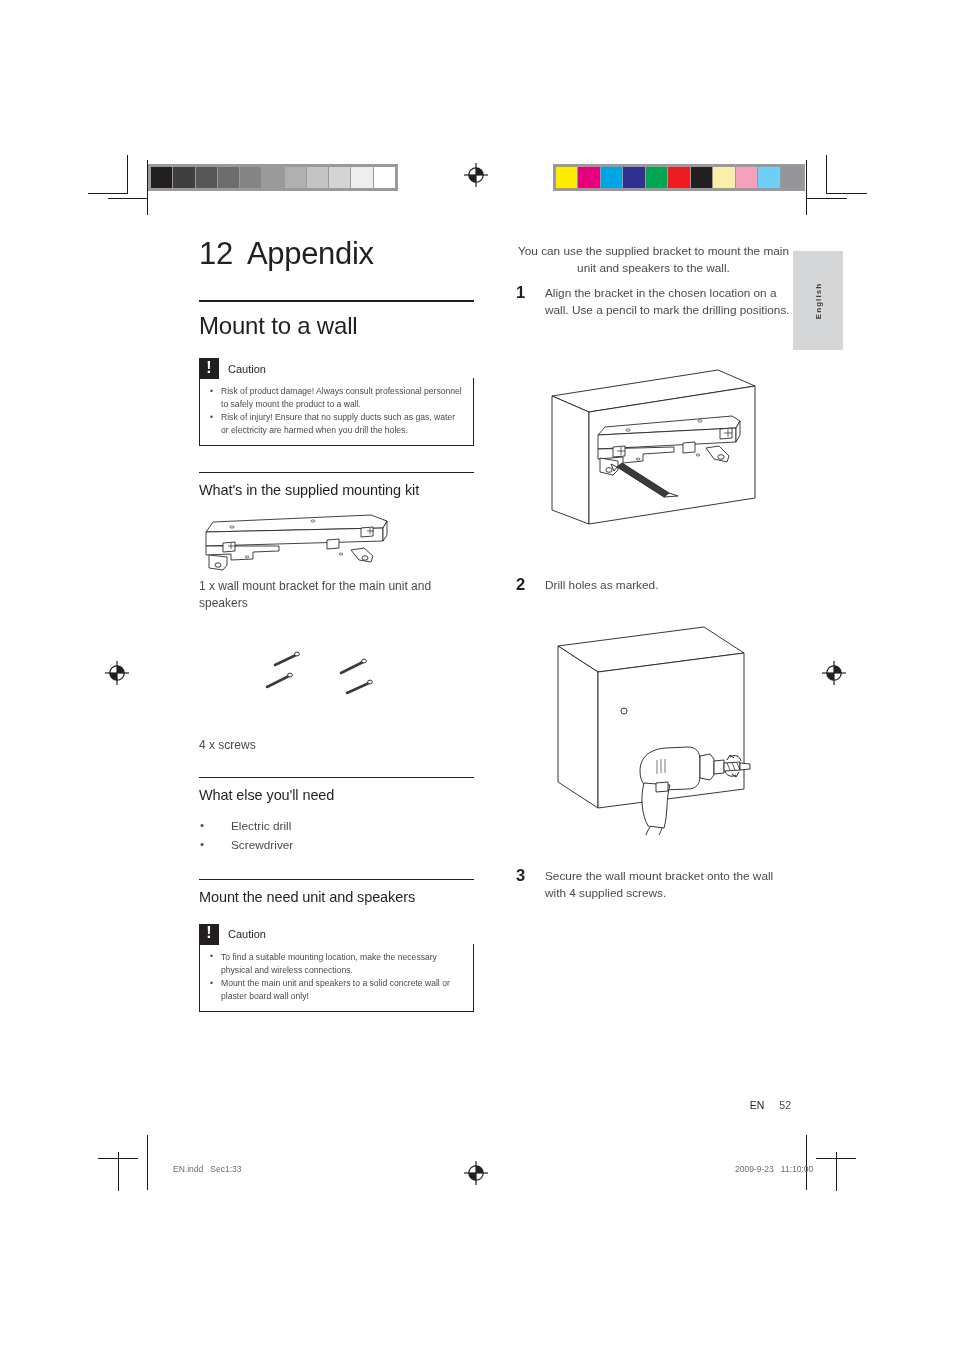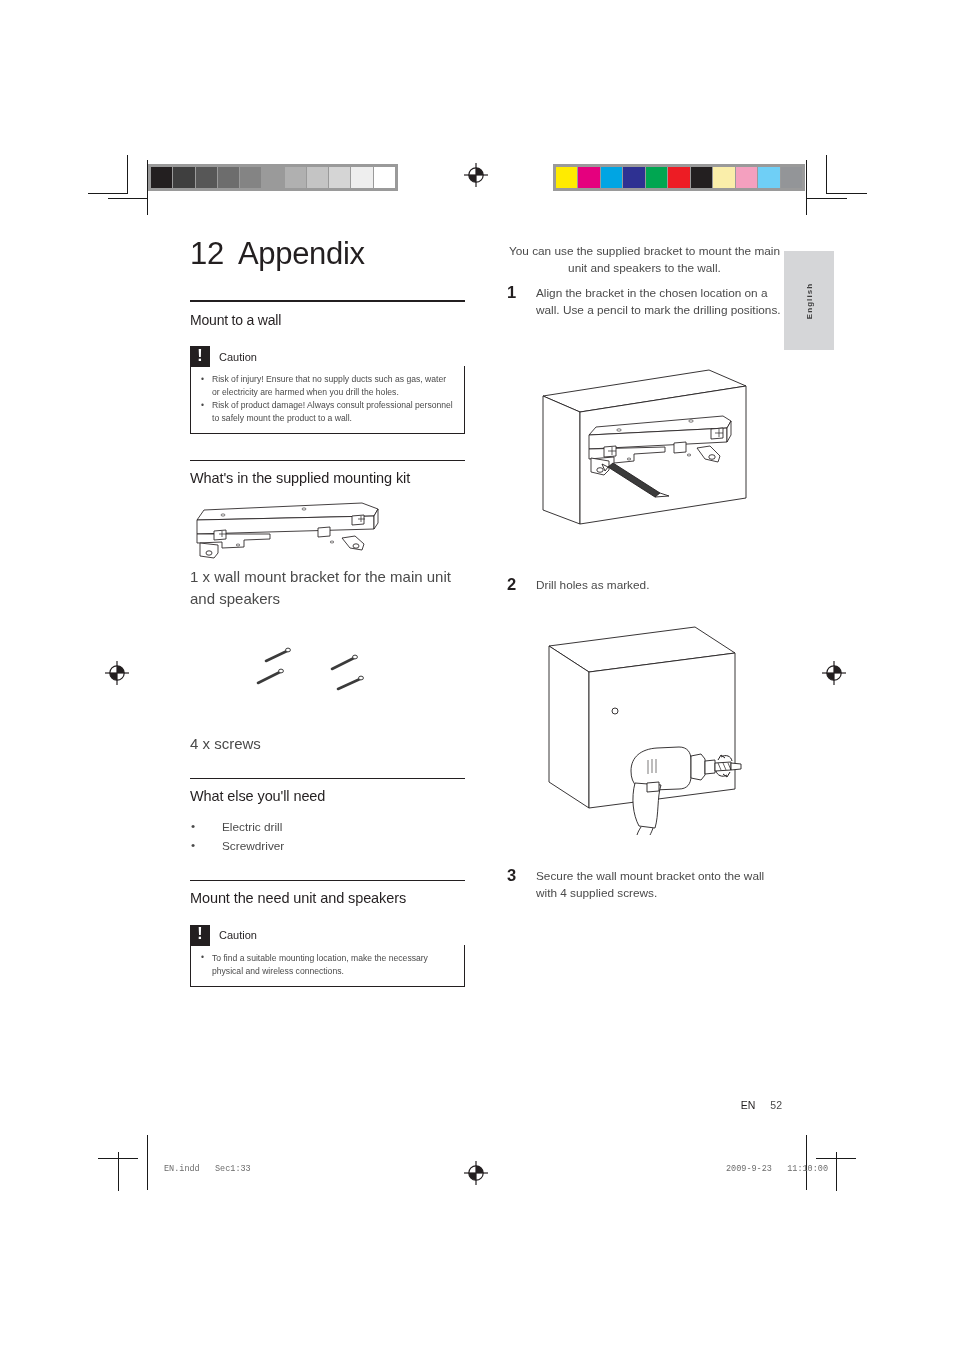--- a/index.html
+++ b/index.html
@@ -27,21 +27,21 @@
     border: 3px solid #9a9a9a;
     box-sizing: border-box;
     background: #9a9a9a;
   }
   .cal-strip .sw { flex: 1 1 auto; height: 100%; border-right: 1px solid #9a9a9a; }
   .cal-strip .sw:last-child { border-right: none; }
 
   
   .page {
     position: absolute;
-    left: 8px; top: 0;
+    left: 17px; top: 0;
     width: 786px; height: 1350px;
   }
 
   .col-left {
     position: absolute;
     left: 182px;
     top: 236px;
     width: 275px;
   }
   .col-right {
@@ -63,21 +63,21 @@
   .rule-heavy {
     border-top: 2.5px solid #231f20;
     margin: 0 0 10px 0;
   }
   .rule-light {
     border-top: 1px solid #231f20;
     margin: 26px 0 9px 0;
   }
 
   h2.sec {
-    font-size: 14px;
+    font-size: 24px;
     font-weight: normal;
     margin: 7px 0 18px 0;
     color: #231f20;
     letter-spacing: -0.2px;
   }
   h3.sub {
     font-size: 14.5px;
     font-weight: normal;
     margin: 0 0 12px 0;
     color: #231f20;
@@ -140,21 +140,21 @@
 
   
   p.body {
     font-size: 11.8px;
     line-height: 1.43;
     color: #4a4a4a;
     margin: 0 0 6px 0;
     text-align: center;
   }
   .caption {
-    font-size: 15px;
+    font-size: 12px;
     line-height: 1.43;
     color: #4a4a4a;
     margin: 6px 0 0 0;
   }
 
   ul.bullets { margin: 0; padding: 0; list-style: none; }
   ul.bullets li {
     font-size: 11.8px;
     line-height: 1.62;
     color: #4a4a4a;
@@ -219,21 +219,21 @@
     width: 275px;
     text-align: right;
     font-size: 10.5px;
     color: #4a4a4a;
   }
   .folio .en { margin-right: 15px; color: #231f20; }
 
   .printline {
     position: absolute;
     top: 1164px;
-    font-family: Liberation Mono, monospace;
+    font-family: Liberation Sans, sans-serif;
     font-size: 8.5px;
     color: #6c6c6c;
     white-space: pre;
   }
   .printline.left { left: 156px; }
   .printline.right { left: 718px; }
 </style>
 </head>
 <body>
 
@@ -336,22 +336,22 @@
 
     <div class="note">
       <div class="note-head">
         <span class="note-icon">
             <span class="bang">!</span>
           </span>
         <span class="note-title">Caution</span>
       </div>
       <div class="note-body">
         <ul>
+          <li>Risk of product damage! Always consult professional personnel to safely mount the product to a wall.</li>
           <li>Risk of injury! Ensure that no supply ducts such as gas, water or electricity are harmed when you drill the holes.</li>
-          <li>Risk of product damage! Always consult professional personnel to safely mount the product to a wall.</li>
         </ul>
       </div>
     </div>
 
     <div class="rule-light"></div>
     <h3 class="sub">What's in the supplied mounting kit</h3>
 
     <div class="fig" style="margin-left:2px;">
       <svg width="192" height="62" viewBox="0 0 192 62">
         <g fill="#ffffff" stroke="#231f20" stroke-width="0.85" stroke-linejoin="round">
@@ -422,20 +422,21 @@
     <div class="note">
       <div class="note-head">
         <span class="note-icon">
             <span class="bang">!</span>
           </span>
         <span class="note-title">Caution</span>
       </div>
       <div class="note-body">
         <ul>
           <li>To find a suitable mounting location, make the necessary physical and wireless connections.</li>
+          <li>Mount the main unit and speakers to a solid concrete wall or plaster board wall only!</li>
         </ul>
       </div>
     </div>
 
   </div>
 
   <div class="col-right">
 
     <p class="body">You can use the supplied bracket to mount the main unit and speakers to the wall.</p>
 

